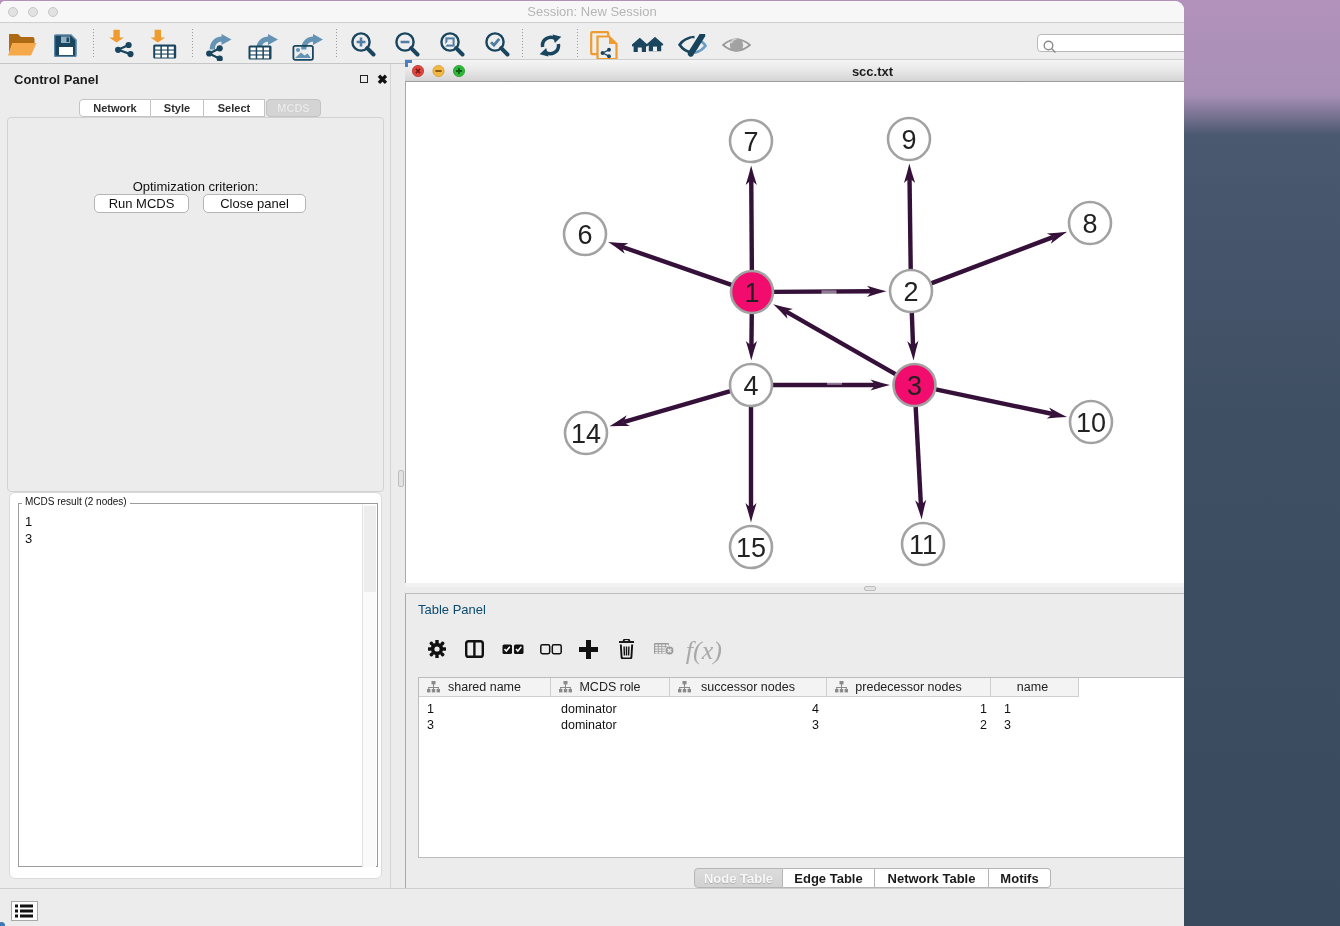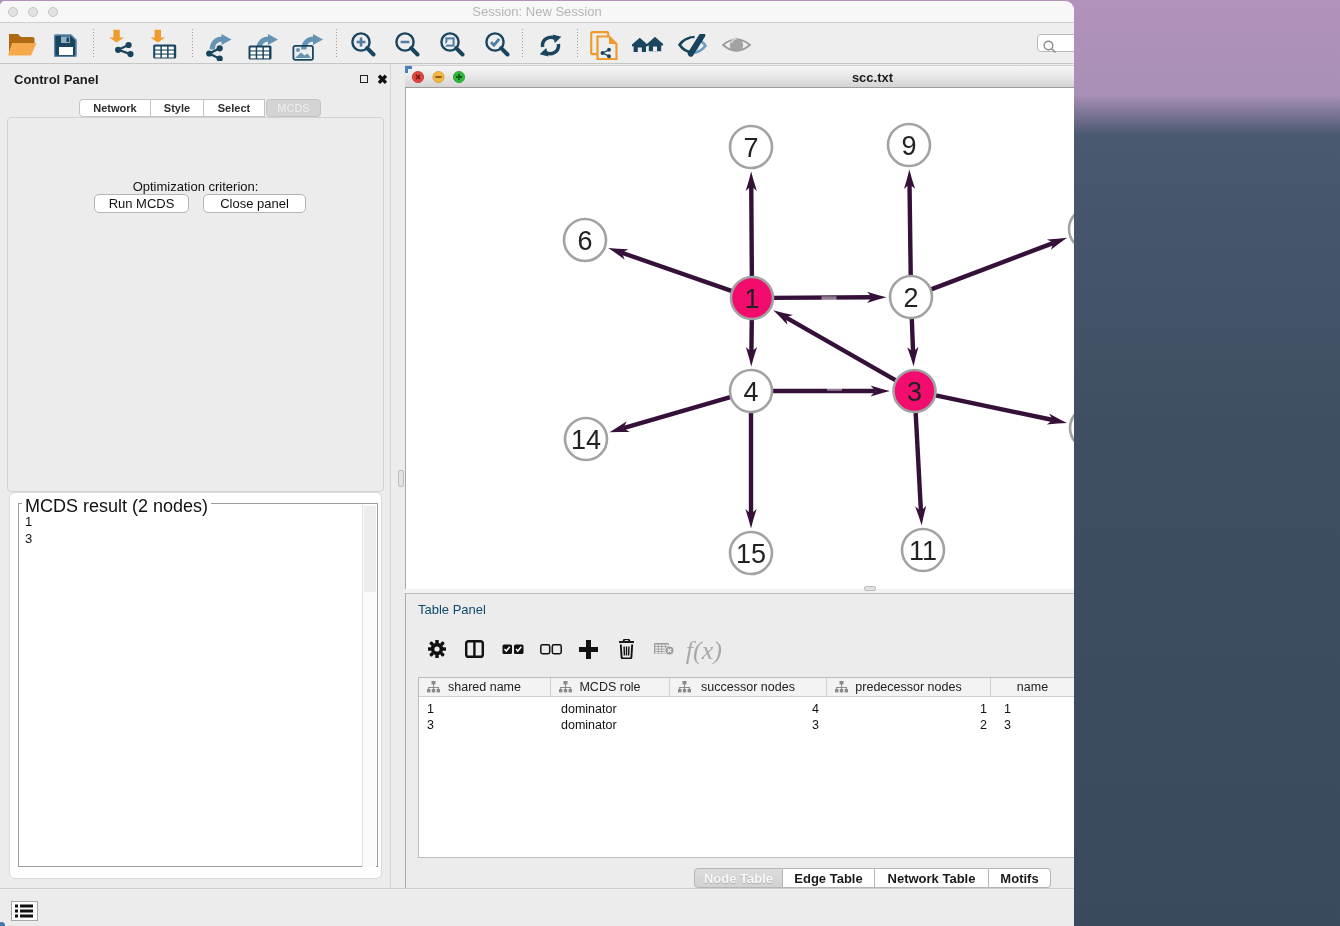--- a/index.html
+++ b/index.html
@@ -1,18 +1,18 @@
 <!DOCTYPE html>
 <html><head><meta charset="utf-8">
 <style>
 *{margin:0;padding:0;box-sizing:border-box;}
 body{width:1340px;height:926px;overflow:hidden;position:relative;
  font-family:"Liberation Sans",sans-serif;
  background:linear-gradient(180deg,#b292bb 0,#a88fb5 95px,#4a5870 135px,#3f4f63 420px,#3a4a5e 926px);}
-#win{position:absolute;left:0;top:1px;width:1074px;height:925px;
+#win{position:absolute;left:0;top:1px;width:1184px;height:925px;
  background:#ececec;border-radius:5px 9px 0 0;overflow:hidden;padding-left:9px;}
 .tbar{position:absolute;left:0;top:0;width:100%;height:22px;
  background:#f7f7f7;border-bottom:1px solid #cfcfcf;border-radius:5px 7px 0 0;}
 .tl{position:absolute;top:6px;width:10px;height:10px;border-radius:50%;background:#e2e2e2;border:1px solid #c7c7c7;}
 .ttext{position:absolute;top:3px;left:0;width:100%;text-align:center;font-size:13px;color:#b5b5b5;}
 .toolbar{position:absolute;left:0;top:23px;width:100%;height:40px;background:#eeeeee;border-bottom:1px solid #c6c6c6;}
 .sep{position:absolute;top:5px;height:28px;width:1px;
  background-image:linear-gradient(#9a9a9a 33%,rgba(0,0,0,0) 0%);background-size:1px 3px;}
 .ico{position:absolute;top:3px;}
 #searchbox{position:absolute;left:1037px;top:10px;width:291px;height:18px;background:#fff;
@@ -29,24 +29,24 @@
 .tab.last{border-radius:0 4px 4px 0;}
 .tab.sel{background:#d4d4d4;color:#ececec;text-shadow:0 0 1px #b5b5b5;border-radius:4px;border-left:1px solid #c3c3c3;margin-left:1px;}
 #cpbox{position:absolute;left:7px;top:53px;width:377px;height:375px;border:1px solid #d2d2d2;border-radius:4px;}
 #optlbl{position:absolute;left:0;top:75px;width:391px;text-align:center;font-size:13px;color:#111;margin-top:40px;}
 #combo{position:absolute;left:44px;top:97px;width:310px;height:19px;background:#fff;border:1px solid #b5b5b5;border-radius:4px;
  font-size:13px;color:#111;line-height:17px;padding-left:11px;}
 .btn{position:absolute;top:130px;height:19px;background:#fff;border:1px solid #b5b5b5;border-radius:5px;
  font-size:13px;color:#111;text-align:center;line-height:17px;}
 #mcdswrap{position:absolute;left:9px;top:428px;width:373px;height:387px;background:#fff;border:1px solid #dadada;border-radius:6px;}
 #mcdsgrp{position:absolute;left:8px;top:10px;width:360px;height:364px;border:1px solid #9c9c9c;}
-#mcdslbl{position:absolute;left:3px;top:-8px;background:#fff;padding:0 3px;font-size:18px;color:#111;}
+#mcdslbl{position:absolute;left:3px;top:-8px;background:#fff;padding:0 3px;font-size:10px;color:#111;}
 #mcdsscroll{position:absolute;right:1px;top:1px;width:14px;height:362px;background:#fafafa;border-left:1px solid #e2e2e2;}
 
-#nw{position:absolute;left:405px;top:63px;width:935px;height:529px;}
+#nw{position:absolute;left:405px;top:57px;width:935px;height:529px;}
 #nwtitle{position:absolute;left:0;top:1px;width:100%;height:23px;
  background:linear-gradient(#f5f5f5,#e9e9e9 45%,#d4d4d4);border-top:1px solid #cfcfcf;border-bottom:1px solid #9e9e9e;}
 #nwtitle .t{position:absolute;top:4px;width:100%;text-align:center;font-size:13px;font-weight:bold;color:#1c1c1c;}
 #canvas{position:absolute;left:0;top:24px;width:935px;height:501px;background:#fff;border-left:1px solid #a9a9a9;}
 #nwbottom{position:absolute;left:0;top:525px;width:935px;height:4px;background:#f2f2f2;}
 
 #tp{position:absolute;left:405px;top:592px;width:935px;height:295px;background:#ececec;border-top:1px solid #bdbdbd;border-left:1px solid #a9a9a9;}
 #tp .hdr{position:absolute;left:12px;top:8px;font-size:13px;color:#0c4a6e;}
 #ttool{position:absolute;left:12px;top:30px;width:910px;height:36px;}
 #tablebox{position:absolute;left:12px;top:83px;width:915px;height:181px;background:#fff;border:1px solid #bcbcbc;}

